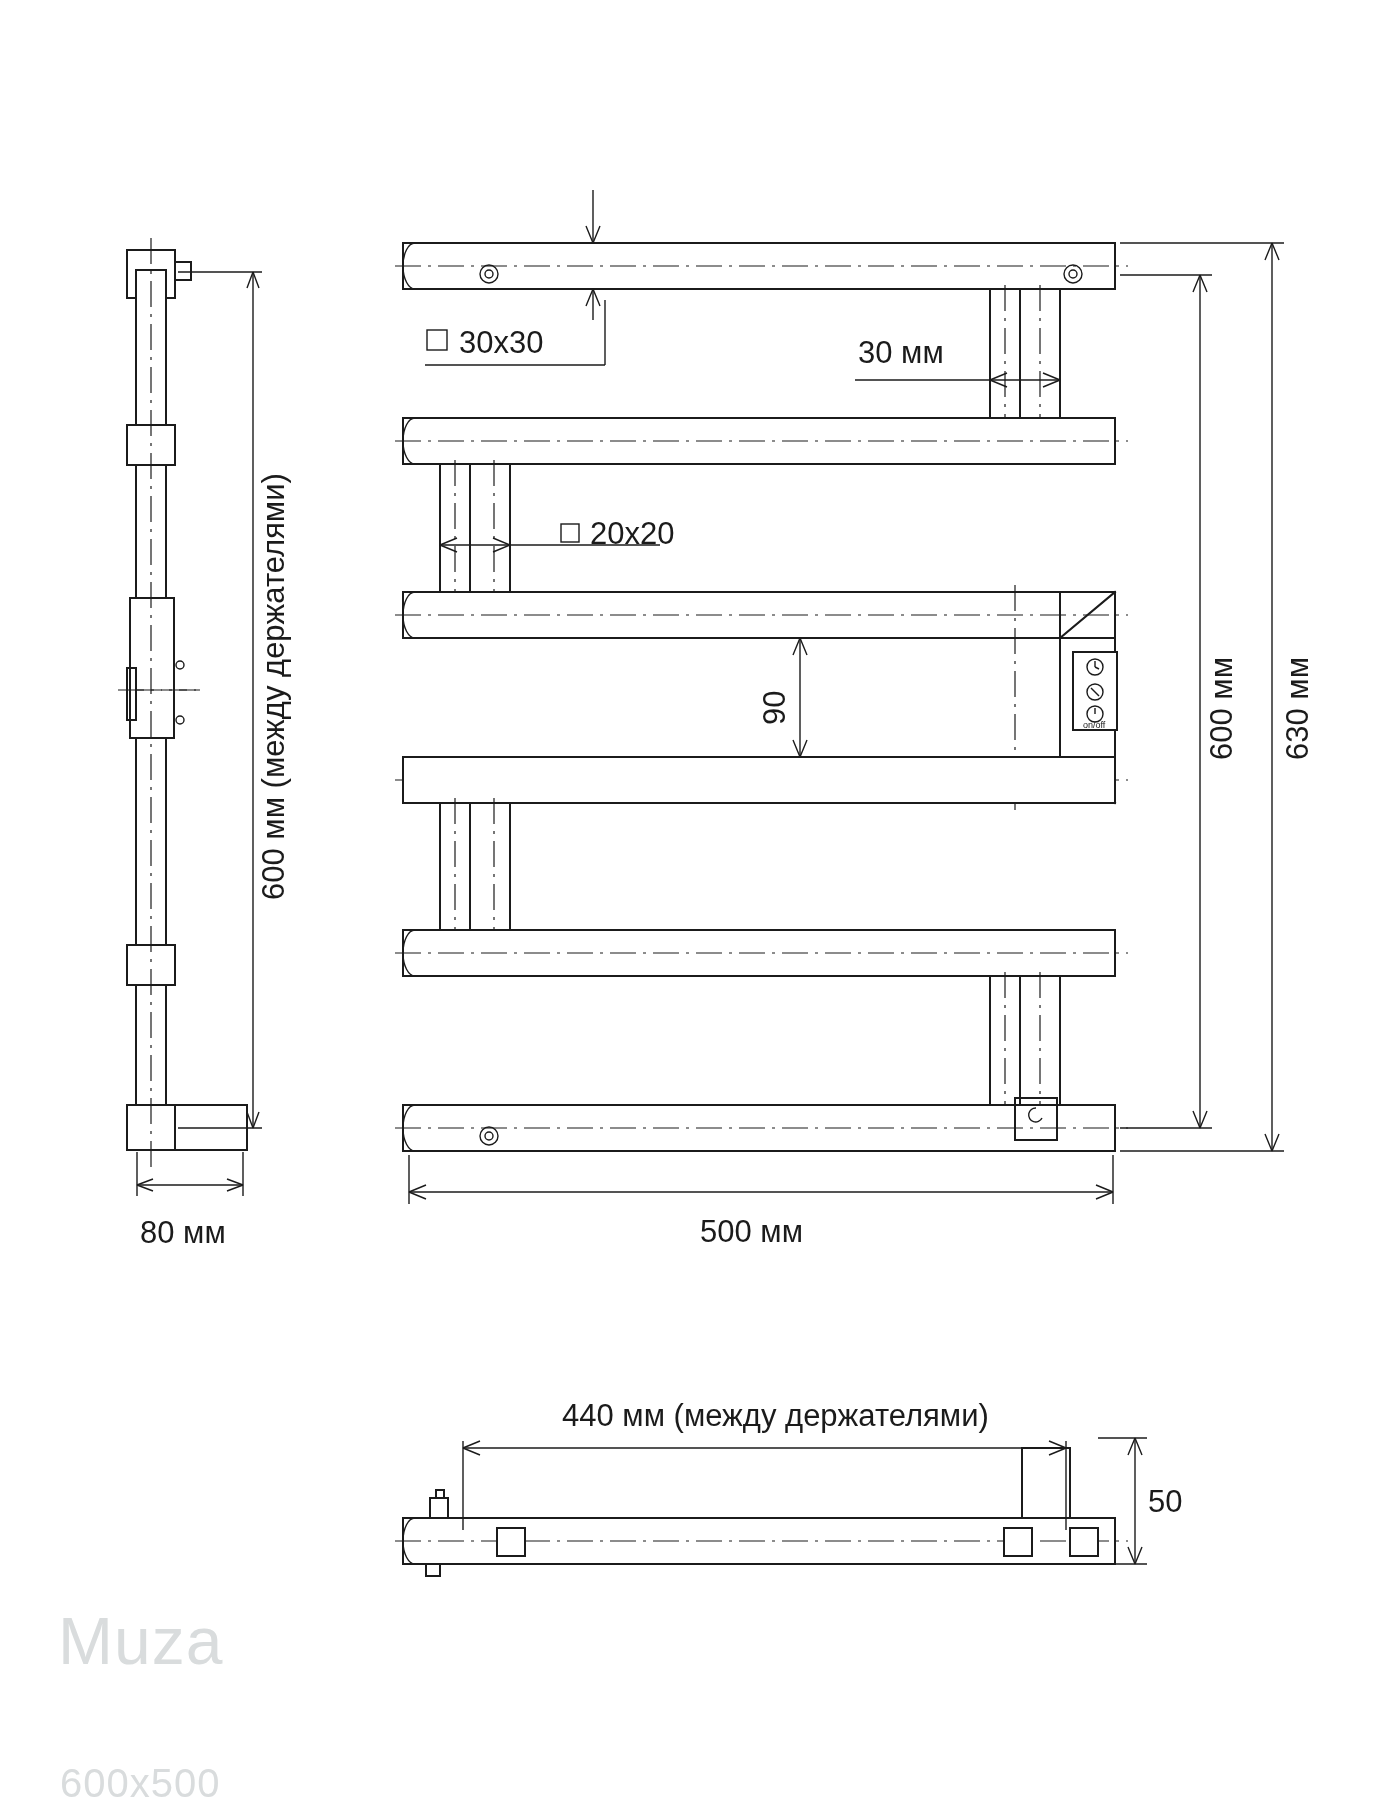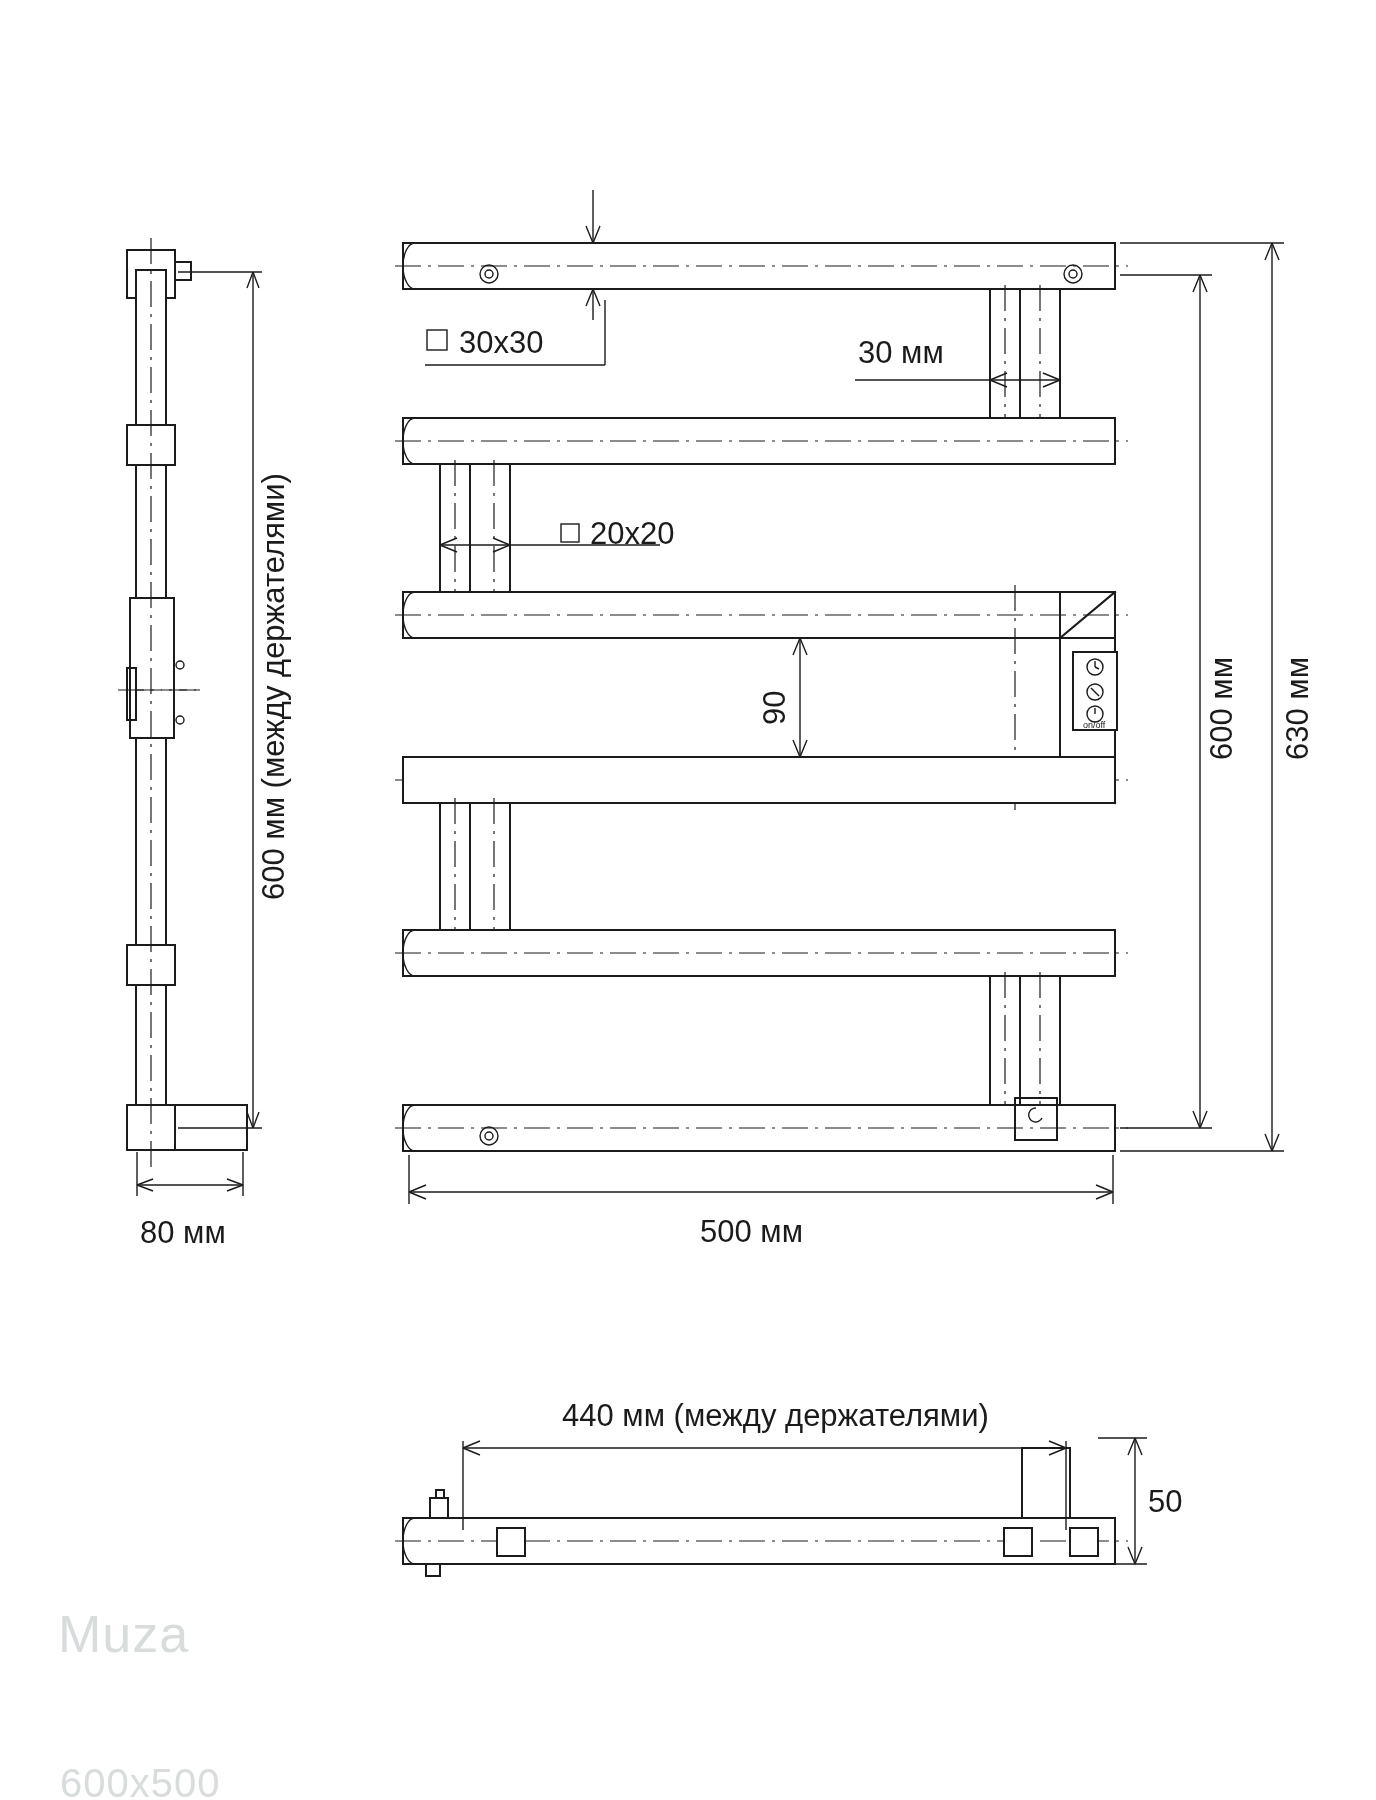--- a/index.html
+++ b/index.html
@@ -59,21 +59,21 @@
     font-family: "Liberation Sans", sans-serif;
     font-size: 9px;
     fill: #1b1b1b;
   }
   .label-brand {
     position: absolute;
     left: 58px;
     top: 1608px;
     color: #d9dcdd;
     font-family: "Liberation Sans", sans-serif;
-    font-size: 52px;
+    font-size: 66px;
     letter-spacing: 1px;
     line-height: 1;
     user-select: none;
   }
   .label-model {
     position: absolute;
     left: 60px;
     top: 1763px;
     color: #d9dcdd;
     font-family: Liberation Sans, sans-serif;

